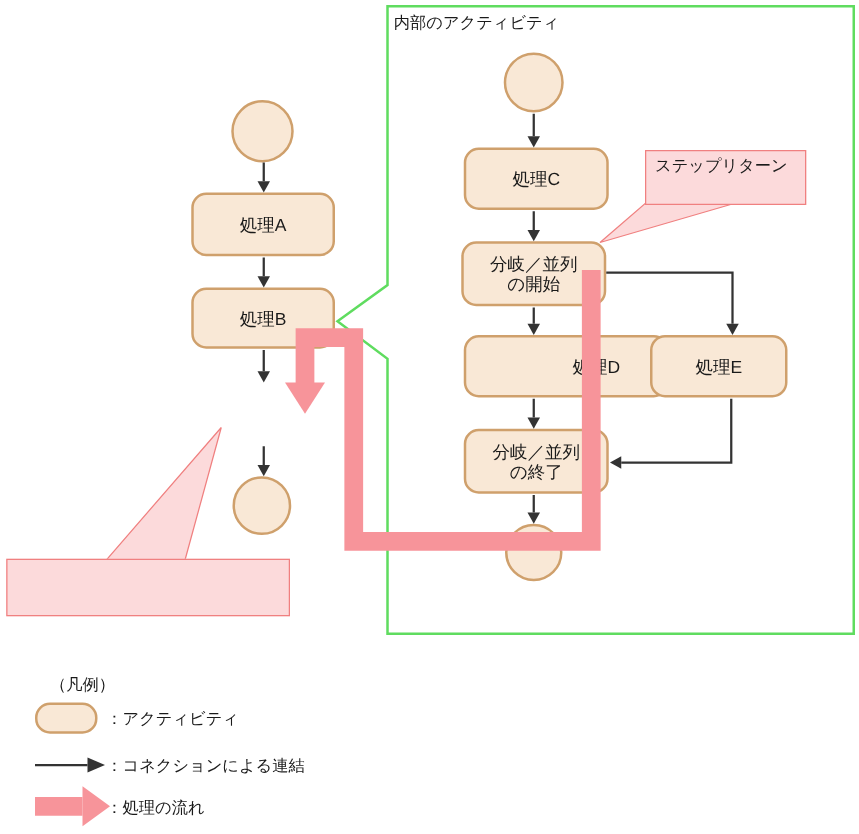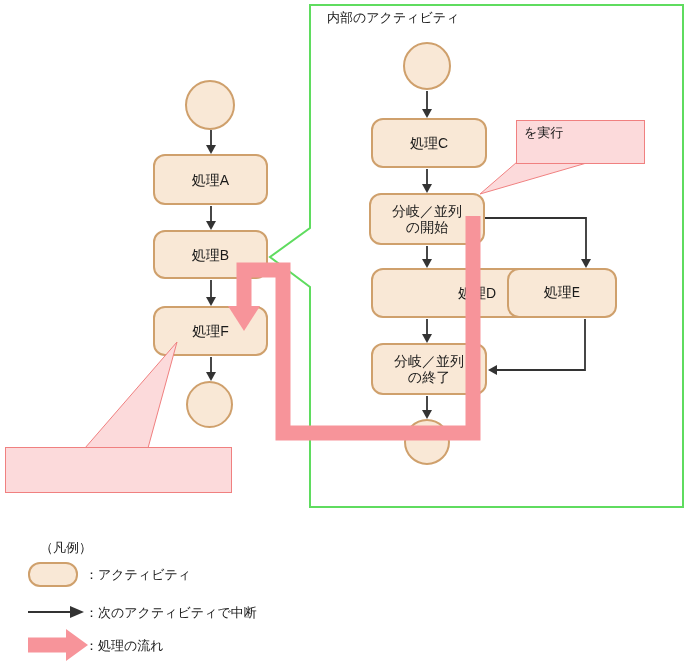--- a/index.html
+++ b/index.html
@@ -43,46 +43,43 @@
 </style>
 </head>
 <body>
 
 <div id="canvas">
 
   <svg class="layer" width="687" height="667">
     <polygon class="region-line" points="310,5 683,5 683,507 310,507 310,287 270,257 310,228"></polygon>
   </svg>
 
-  <div class="label" style="left:327px;top:10px;">内部のアクティビティ</div>
+  <div class="label" style="left:315px;top:10px;">内部のアクティビティ</div>
 
   <div class="node terminal" style="left:185px;top:80px;width:46px;height:46px;"></div>
   <div class="node activity" style="left:153px;top:230px;width:111px;height:45px;">
     <span>処理B</span>
   </div>
   <div class="node activity" style="left:153px;top:154px;width:111px;height:47px;">
     <span>処理A</span>
-  </div>
-  <div class="node activity" style="left:153px;top:306px;width:111px;height:46px;">
-    <span>処理F</span>
   </div>
   <div class="node terminal" style="left:186px;top:381px;width:43px;height:43px;"></div>
 
   <div class="node terminal" style="left:403px;top:42px;width:44px;height:44px;"></div>
   <div class="node activity" style="left:371px;top:118px;width:112px;height:46px;">
     <span>処理C</span>
   </div>
   <div class="node activity" style="left:369px;top:193px;width:112px;height:48px;">
     <span>分岐／並列</span>
     <span>の開始</span>
   </div>
   <div class="node activity" style="left:371px;top:268px;width:112px;height:46px;padding-left:48px;">
     <span>処理D</span>
   </div>
-  <div class="node activity" style="left:507px;top:268px;width:106px;height:46px;font-family:Liberation Mono, monospace;">
+  <div class="node activity" style="left:520px;top:268px;width:106px;height:46px;">
     <span>処理E</span>
   </div>
   <div class="node activity" style="left:371px;top:343px;width:112px;height:48px;">
     <span>分岐／並列</span>
     <span>の終了</span>
   </div>
   <div class="node terminal" style="left:404px;top:419px;width:42px;height:42px;"></div>
 
   <svg class="layer" width="687" height="667">
 
@@ -117,24 +114,24 @@
     <polygon class="tail" points="517,162 590,162 480,194"></polygon>
     <polygon class="tail" points="85,448 148,448 177,342"></polygon>
 
     <path class="connector" d="M28,612 H70"></path>
     <polygon class="arrowhead" points="70,606 70,618 84,612"></polygon>
     <path class="flow" stroke-width="16" d="M28,645 H66"></path>
     <polygon class="flow-head" points="66,629 66,661 88,645"></polygon>
   </svg>
 
   <div class="callout" style="left:516px;top:120px;width:113px;height:36px;">
-    <div>を実行</div>
+    <div>ステップリターン</div>
   </div>
   <div class="callout" style="left:5px;top:447px;width:211px;height:38px;">
   </div>
 
   <div class="label" style="left:8px;top:540px;margin-left:32px;">（凡例）</div>
   <div class="swatch"></div>
   <div class="label" style="left:85px;top:567px;">：アクティビティ</div>
-  <div class="label" style="left:85px;top:605px;">：次のアクティビティで中断</div>
+  <div class="label" style="left:85px;top:605px;">：コネクションによる連結</div>
   <div class="label" style="left:85px;top:638px;">：処理の流れ</div>
 
 </div>
 
 </body></html>

